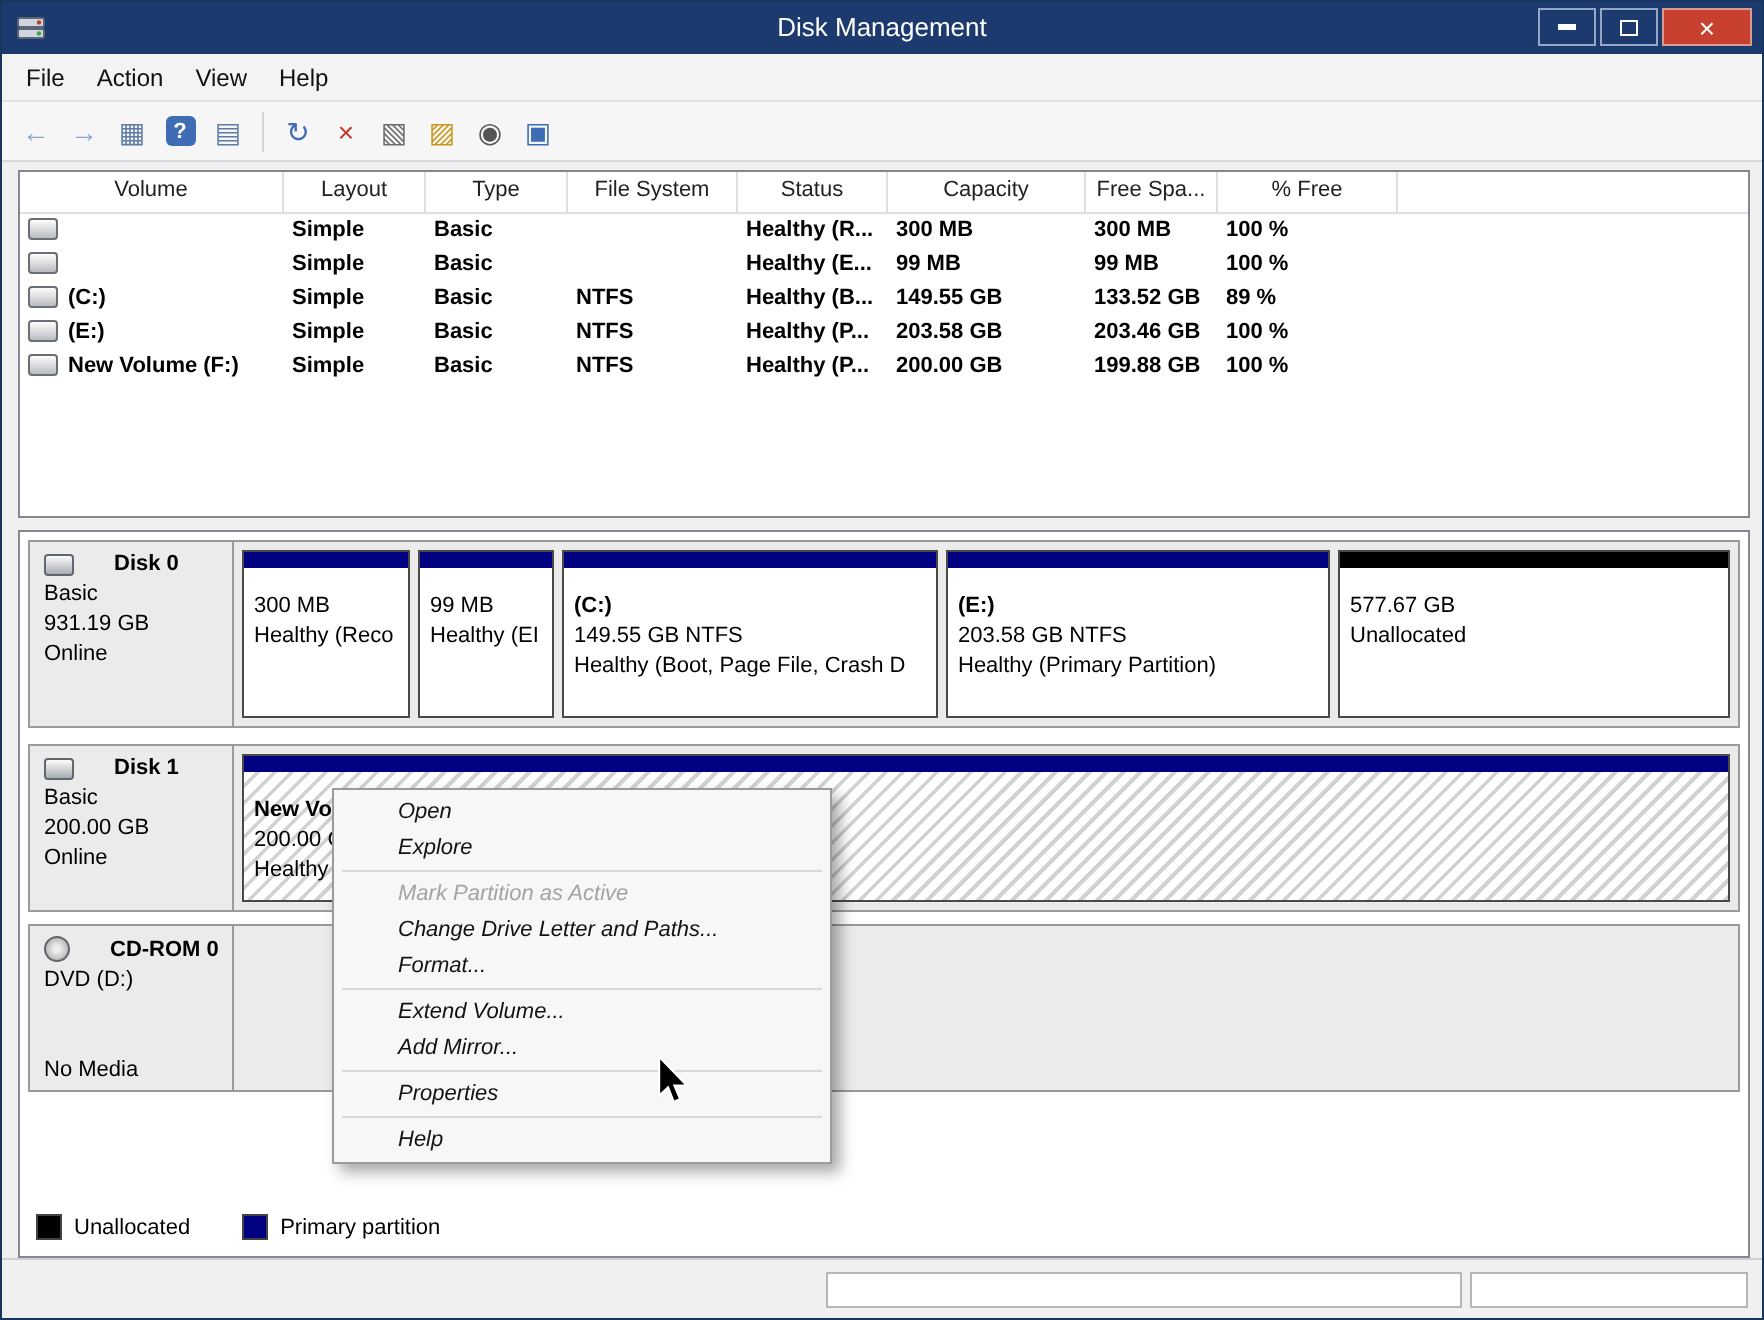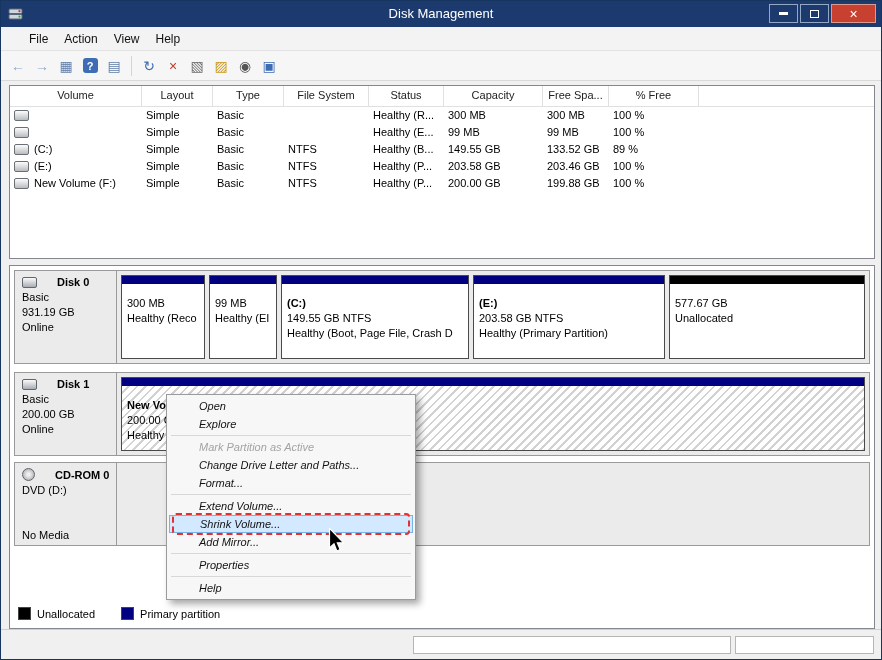--- a/index.html
+++ b/index.html
@@ -12,33 +12,33 @@
   .title-text{position:absolute;left:0;right:0;top:0;height:26px;line-height:26px;text-align:center;color:#fff;font-size:13px;}
   .win-controls{position:absolute;right:5px;top:3px;display:flex;gap:2px;z-index:2;}
   .win-btn{height:19px;border:1px solid #93a7c7;display:flex;align-items:center;justify-content:center;box-sizing:border-box;cursor:default;}
   .win-btn.min,.win-btn.max{width:29px;background:var(--titlebar);}
   .win-btn.close{width:45px;background:var(--close_button);border-color:#d99a90;}
   .glyph-min{width:9px;height:3px;background:#fff;}
   .glyph-max{width:9px;height:8px;border:1px solid #fff;box-sizing:border-box;}
   .glyph-close{color:#fff;font-size:14px;line-height:1;}
 
   
-  .menubar{position:absolute;top:26px;left:0;right:0;height:24px;background:#f3f3f3;display:flex;align-items:center;padding-left:20px;border-bottom:1px solid #e3e3e3;box-sizing:border-box;}
+  .menubar{position:absolute;top:26px;left:0;right:0;height:24px;background:#f3f3f3;display:flex;align-items:center;padding-left:4px;border-bottom:1px solid #e3e3e3;box-sizing:border-box;}
   .menu-btn{padding:0 8px;font-size:12px;height:22px;line-height:22px;color:#111;}
   .toolbar{position:absolute;top:50px;left:0;right:0;height:30px;background:#f6f6f6;border-bottom:1px solid #d9d9d9;display:flex;align-items:center;padding-left:6px;gap:2px;box-sizing:border-box;}
   .tb-btn{width:22px;height:22px;display:flex;align-items:center;justify-content:center;font-size:14px;}
   .tb-btn.boxed span{background:#3e6db5;color:#fff;width:15px;height:15px;border-radius:3px;display:flex;align-items:center;justify-content:center;font-size:11px;font-weight:bold;}
   .tb-sep{width:1px;height:20px;background:#d4d4d4;margin:0 4px;}
 
   
   .volume-pane{position:absolute;top:84px;left:8px;width:866px;height:174px;background:#fff;border:1px solid #828790;box-sizing:border-box;overflow:hidden;}
   .vheader{display:flex;height:20px;border-bottom:1px solid #e0e0e0;font-size:11px;color:#222;text-align:center;}
   .vh{border-right:1px solid #e0e0e0;padding:0 4px;line-height:19px;box-sizing:border-box;overflow:hidden;white-space:nowrap;}
   .vrow{display:flex;height:17px;font-size:11px;line-height:17px;}
-  .vc{padding:0 4px;box-sizing:border-box;overflow:hidden;white-space:nowrap;}
+  .vc{padding:0 4px;box-sizing:border-box;overflow:hidden;white-space:nowrap;font-weight:bold;}
   .c0{width:132px;} .c1{width:71px;} .c2{width:71px;} .c3{width:85px;} .c4{width:75px;} .c5{width:99px;} .c6{width:66px;} .c7{width:90px;} .cf{flex:1;border-right:none;}
   .vicon{display:inline-block;width:13px;height:9px;background:linear-gradient(#fdfdfd,#b9bcc0);border:1px solid #6a6f75;border-radius:2px;margin-right:5px;vertical-align:middle;position:relative;top:-1px;}
 
   
   .graph-pane{position:absolute;top:264px;left:8px;width:866px;height:364px;background:#fff;border:1px solid #828790;box-sizing:border-box;}
   .disk-row{position:absolute;left:4px;right:4px;display:flex;background:#ebebeb;border:1px solid #9a9a9a;box-sizing:border-box;}
   .r0{top:4px;height:94px;} .r1{top:106px;height:84px;} .r2{top:196px;height:84px;}
   .disk-head{width:102px;flex:0 0 102px;border-right:1px solid #9a9a9a;padding:5px 7px;box-sizing:border-box;font-size:11px;overflow:hidden;}
   .disk-name{font-weight:bold;font-size:11px;margin-bottom:2px;display:flex;align-items:center;gap:20px;white-space:nowrap;}
   .disk-ic{width:13px;height:9px;background:linear-gradient(#fbfbfb,#a9adb3);border:1px solid #60666d;border-radius:2px;display:inline-block;flex:0 0 auto;}
@@ -317,21 +317,20 @@
 
   <div class="context-menu">
       <div class="menu-item">Open</div>
       <div class="menu-item">Explore</div>
       <div class="menu-sep"></div>
       <div class="menu-item disabled">Mark Partition as Active</div>
       <div class="menu-item">Change Drive Letter and Paths...</div>
       <div class="menu-item">Format...</div>
       <div class="menu-sep"></div>
       <div class="menu-item">Extend Volume...</div>
-      <div class="menu-item hl">Shrink Volume...<div class="annotation"></div></div>
       <div class="menu-item">Add Mirror...</div>
       <div class="menu-sep"></div>
       <div class="menu-item">Properties</div>
       <div class="menu-sep"></div>
       <div class="menu-item">Help</div>
     </div>
 
   <svg class="cursor" width="18" height="26" viewBox="0 0 12 17">
     <path d="M1,0 L1,13.2 L4,10.4 L5.9,15.2 L8.1,14.2 L6.2,9.7 L10.4,9.7 Z" fill="#000" stroke="#fff" stroke-width="0.8"></path>
   </svg>

